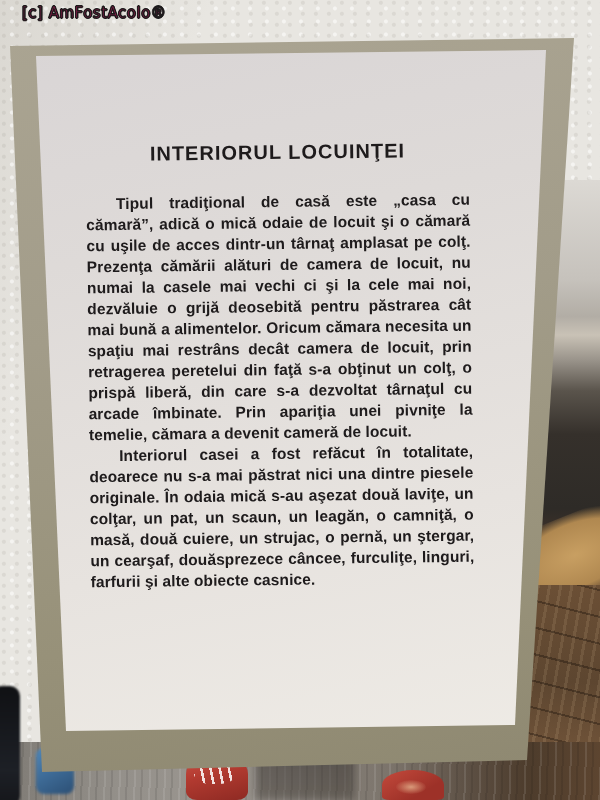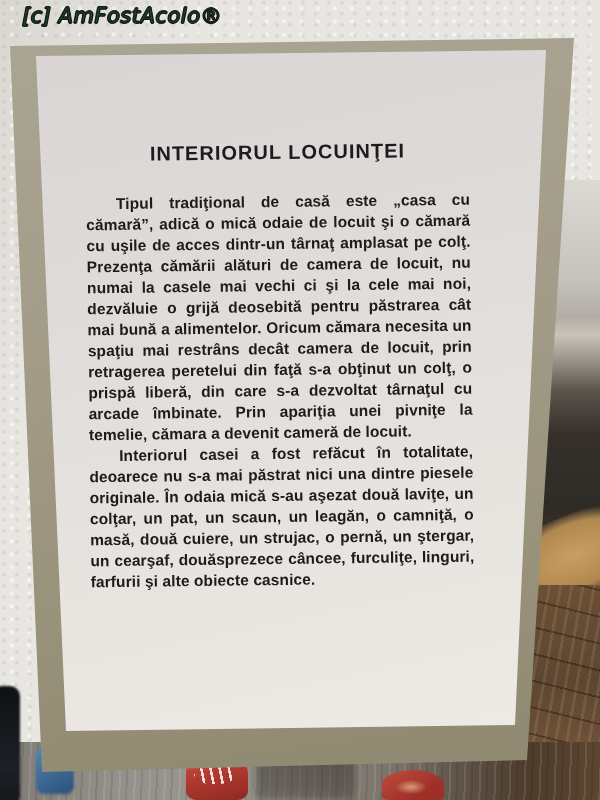--- a/index.html
+++ b/index.html
@@ -105,25 +105,24 @@
   }
   .content p{
     margin:0;
     font-size:15.5px;line-height:21px;font-weight:bold;
     text-align:justify;text-indent:30px;letter-spacing:.1px;
   }
   
   .watermark{
     position:absolute;left:22px;top:4px;
     font-family:"DejaVu Sans",sans-serif;
-    font-size:21px;font-weight:500;color:#14532d;
+    font-size:15px;font-weight:500;color:#be185d;
     -webkit-text-stroke:1px #1b1b1b;
     text-shadow:1px 0 0 #1b1b1b,-1px 0 0 #1b1b1b,0 1px 0 #1b1b1b,0 -1px 0 #1b1b1b;
     letter-spacing:.5px;
-    font-style:italic;
   }
 </style>
 </head>
 <body>
 
 <div class="canvas">
 
   <div class="wall"></div>
 
   <div class="right-floor"></div>

